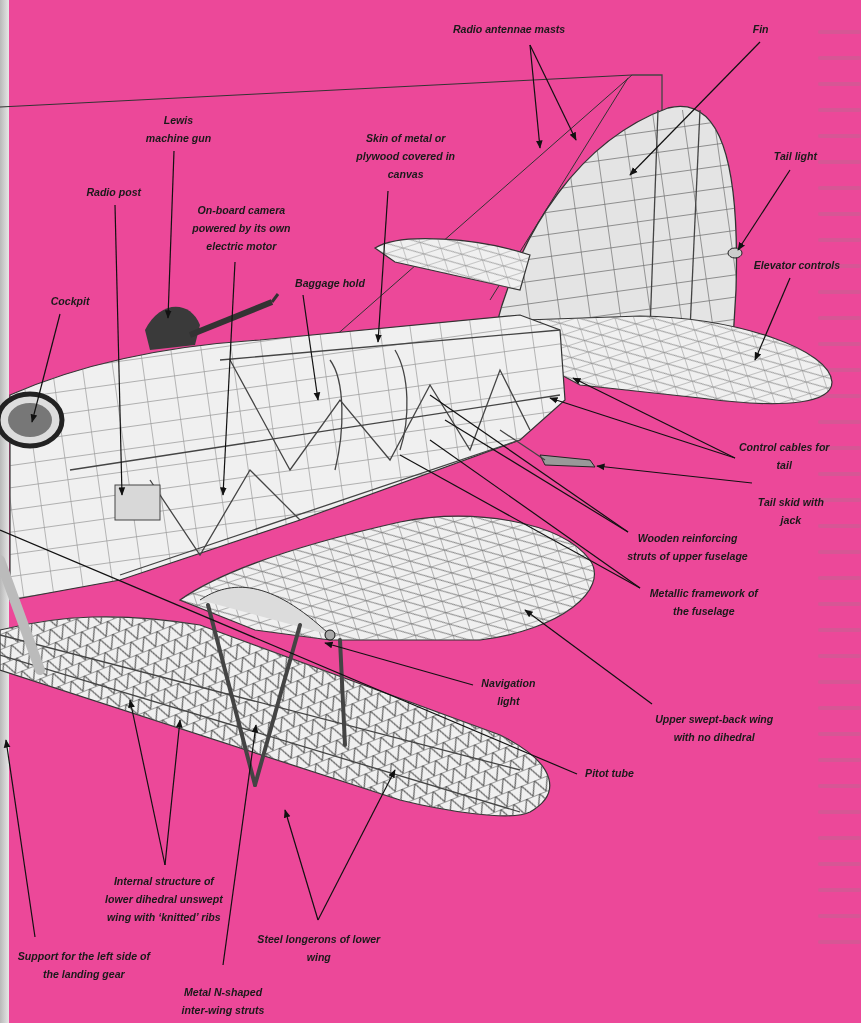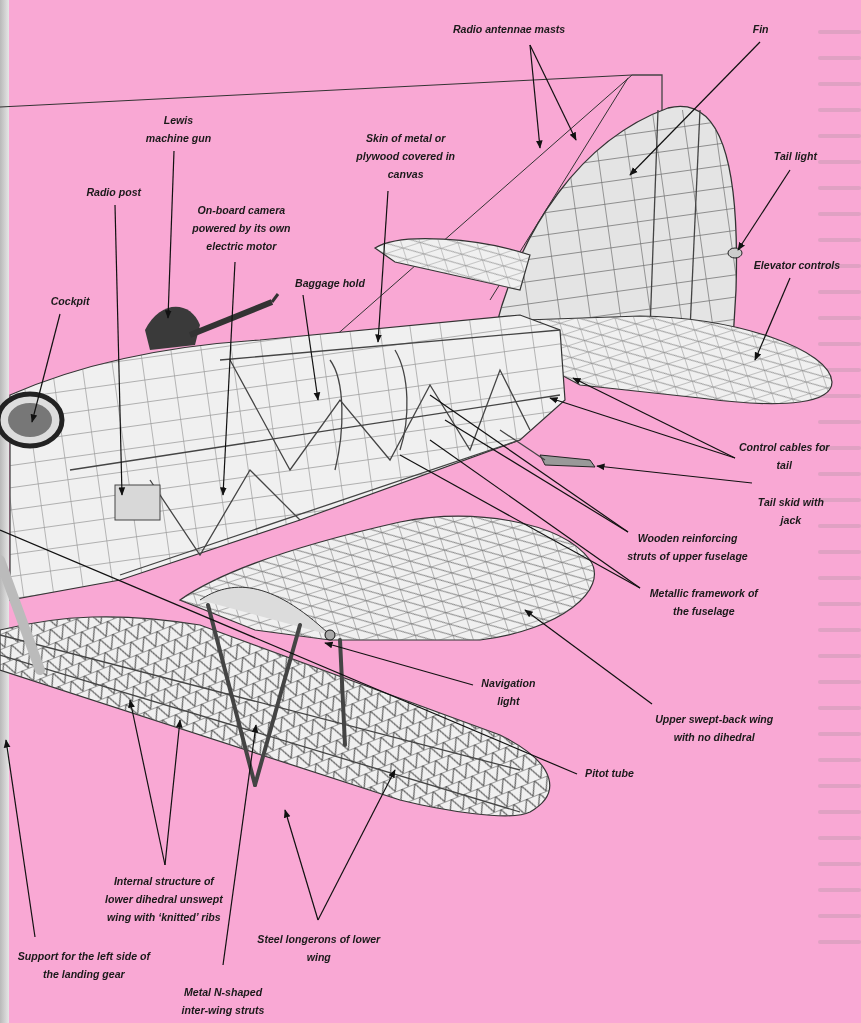--- a/index.html
+++ b/index.html
@@ -1,17 +1,17 @@
 <!DOCTYPE html>
 <html><head>
 <meta charset="utf-8">
 <style>
   html,body{margin:0;padding:0;background:#fdfdfc;}
   body{width:861px;height:1023px;position:relative;overflow:hidden;font-family:"Liberation Sans","DejaVu Sans",sans-serif;}
-  #page{position:absolute;left:0;top:0;width:861px;height:1023px;background:#f9a8d4;}
+  #page{position:absolute;left:0;top:0;width:861px;height:1023px;background:#ec4899;}
   .gutter{position:absolute;left:0;top:0;width:9px;height:1023px;background:linear-gradient(90deg,#b9b9b9,#e6e6e6);}
   .ghost{position:absolute;left:818px;top:30px;width:43px;height:980px;opacity:.22;}
   .ghost div{height:4px;background:#8a8a8a;margin:0 0 22px 0;border-radius:2px;}
   svg.art{position:absolute;left:0;top:0;width:861px;height:1023px;}
   .lbl{position:absolute;font-style:italic;font-weight:bold;font-size:11.5px;line-height:18px;color:#1a1a1a;text-align:center;white-space:nowrap;transform:scaleX(.92);transform-origin:center top;}
   .frame{fill:none;stroke:#444;stroke-width:1.3;}
   .skin{fill:#e4e4e4;stroke:#333;stroke-width:1.3;}
   .skin-lt{fill:#f0f0f0;stroke:#333;stroke-width:1.2;}
   .lead{stroke:#111;stroke-width:1.2;fill:none;}
   .ant{stroke:#333;stroke-width:1;fill:none;}

